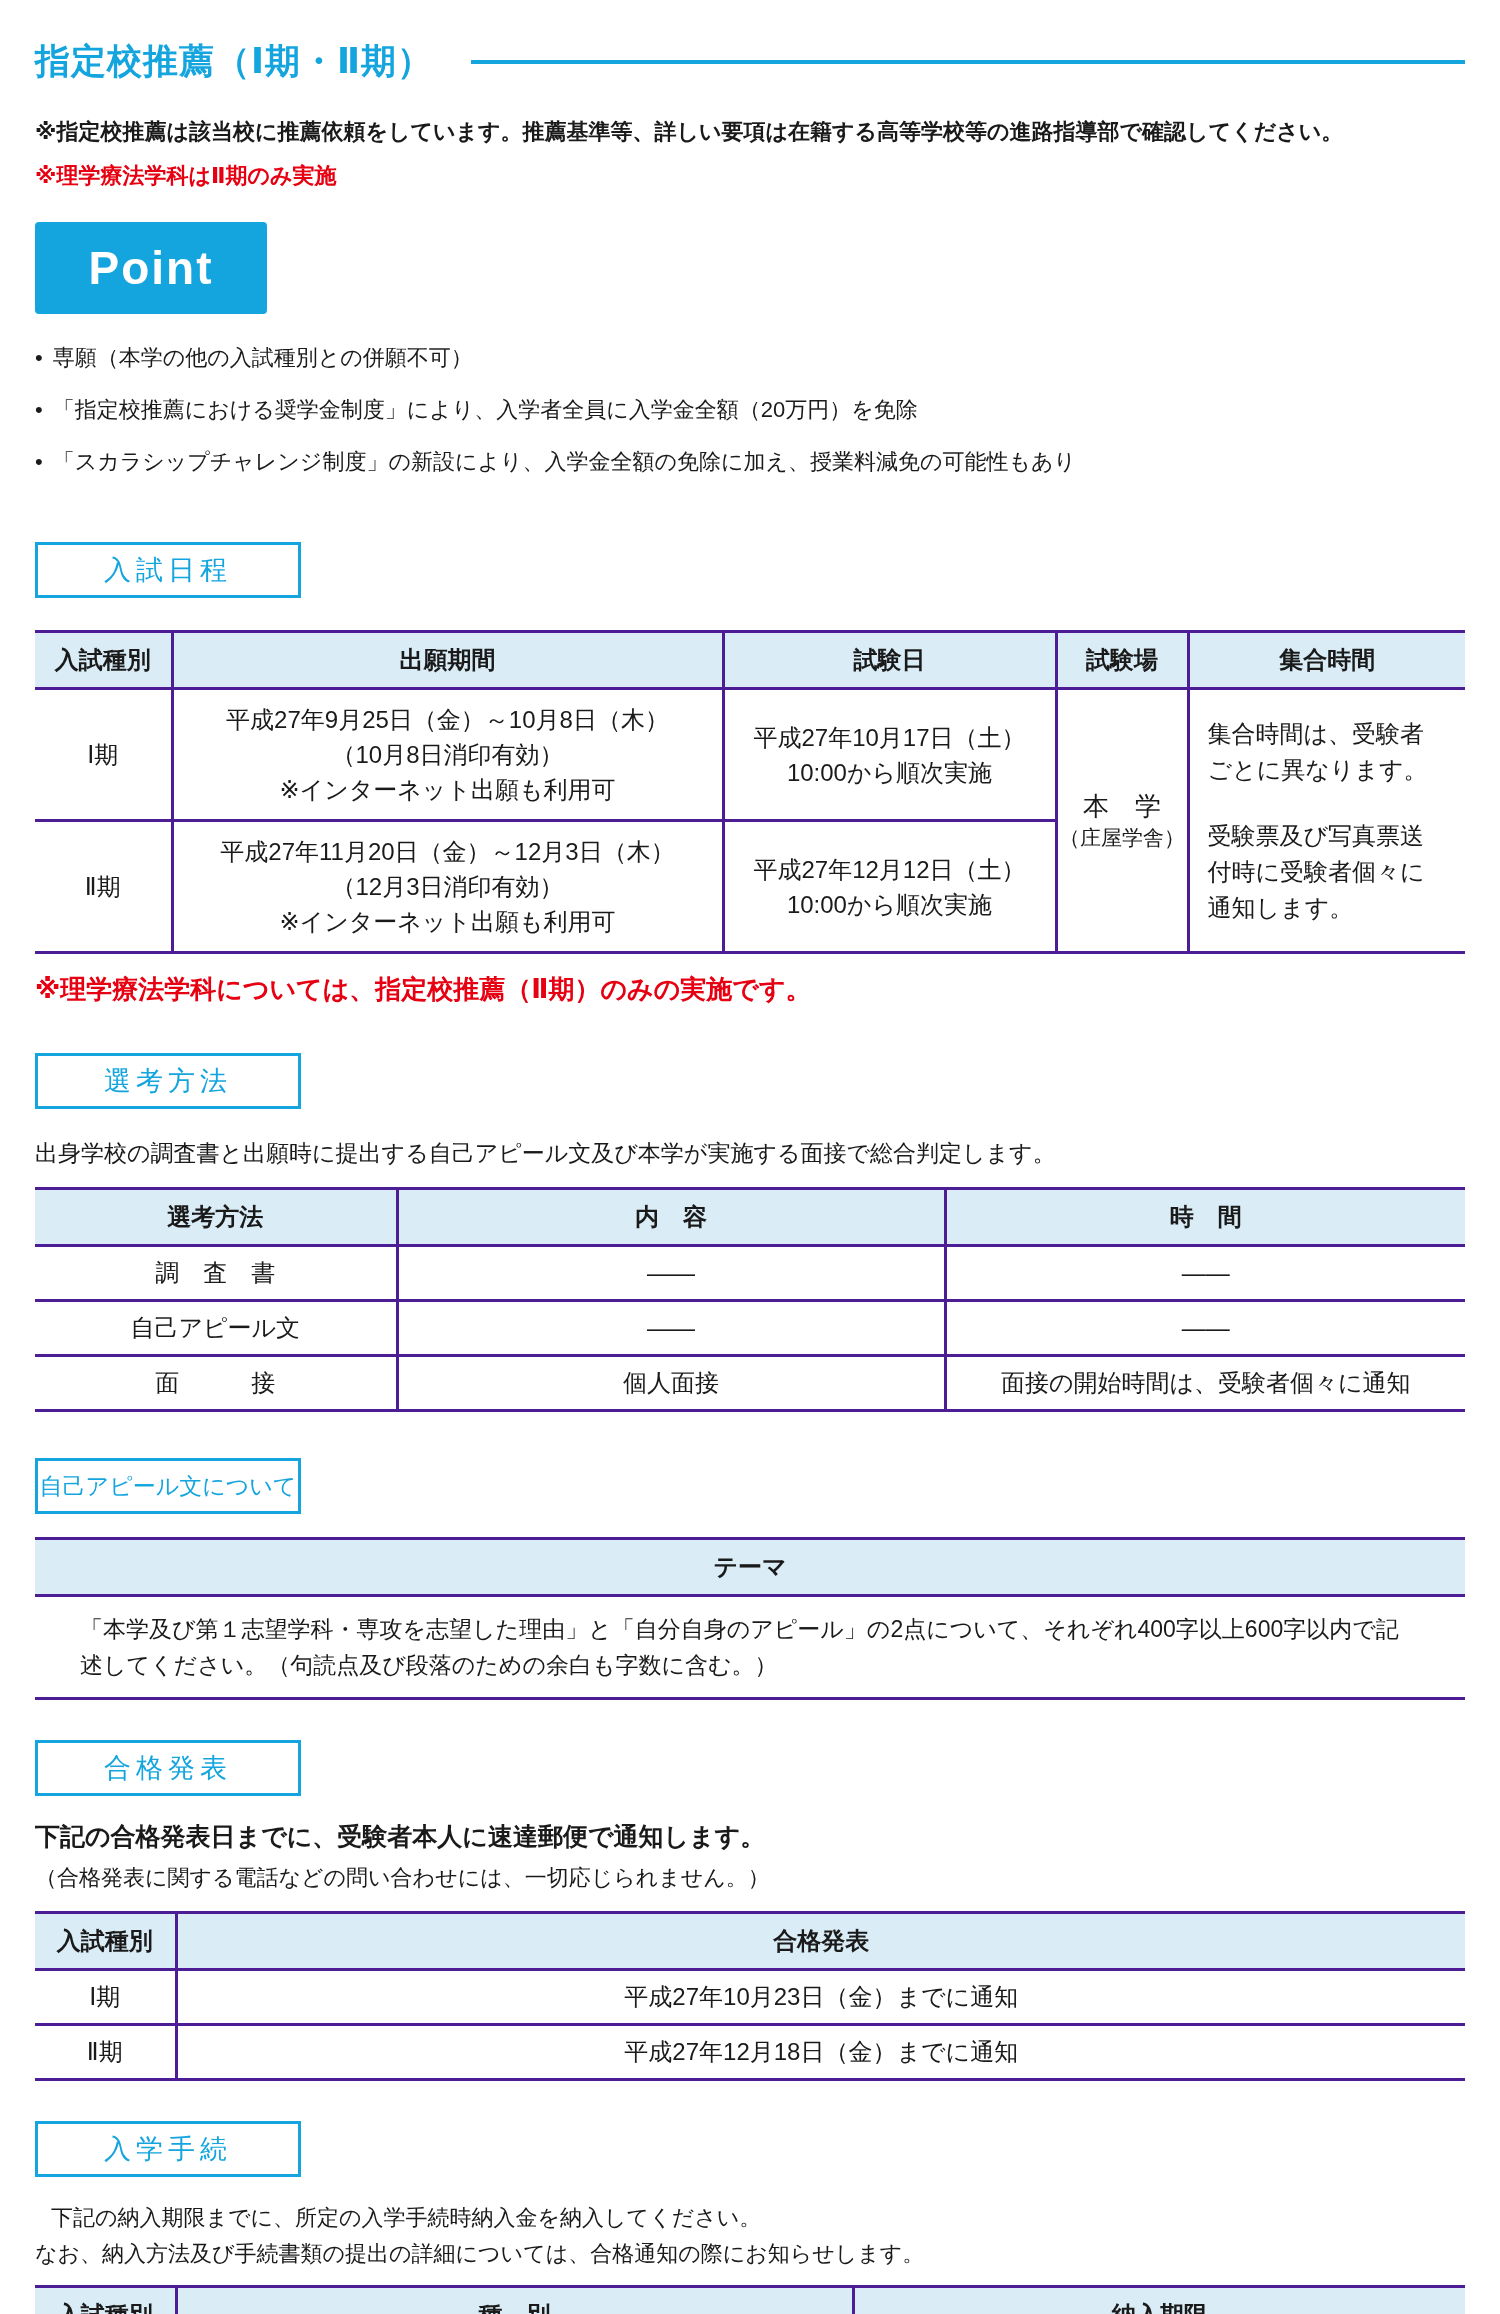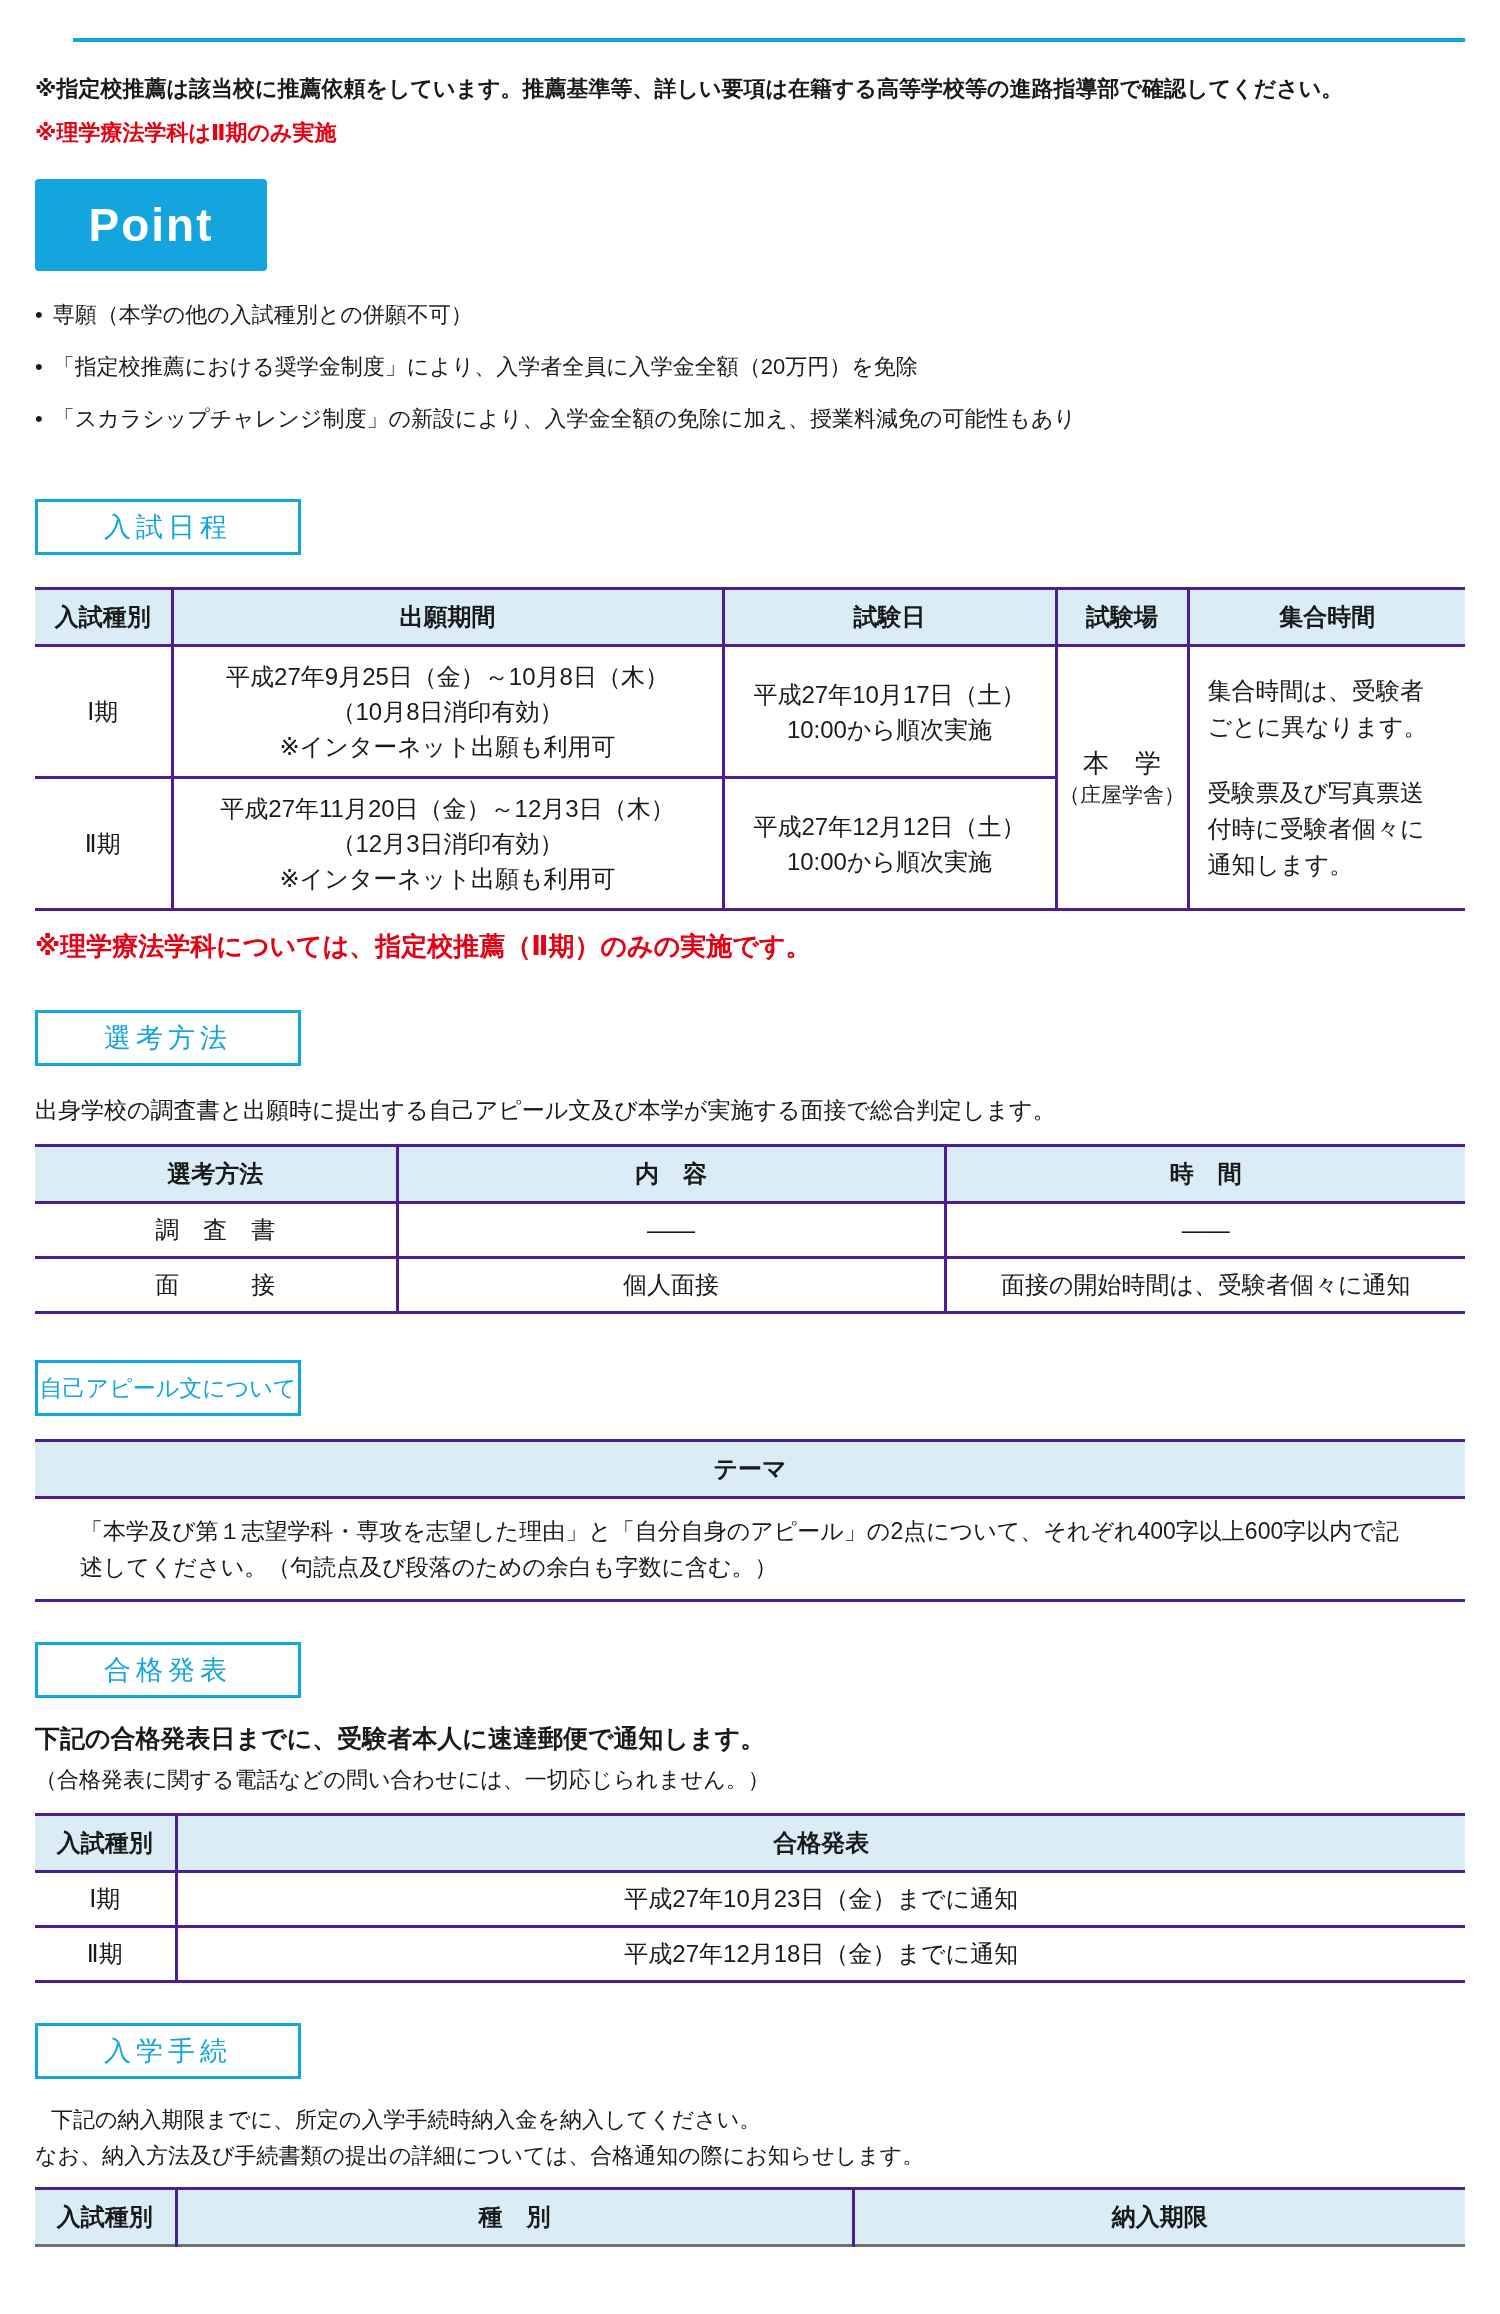--- a/index.html
+++ b/index.html
@@ -98,20 +98,21 @@
   .lead-proc{margin:26px 0 0 16px;font-size:22px;line-height:30px;}
   .lead-proc2{margin:6px 0 0 0;font-size:22px;line-height:30px;}
   .tbl-procedure{margin-top:16px;}
 </style>
 </head>
 <body>
 
 <div class="page">
 
   <div class="title-row">
+    <h1 class="page-title">指定校推薦（Ⅰ期・Ⅱ期）</h1>
     <div class="title-rule"></div>
   </div>
 
   <p class="note note-black">※指定校推薦は該当校に推薦依頼をしています。推薦基準等、詳しい要項は在籍する高等学校等の進路指導部で確認してください。</p>
   <p class="note note-red">※理学療法学科はⅡ期のみ実施</p>
 
   <div class="point-btn">Point</div>
   <div class="bullets">
     <p class="bullet">専願（本学の他の入試種別との併願不可）</p>
     <p class="bullet">「指定校推薦における奨学金制度」により、入学者全員に入学金全額（20万円）を免除</p>
@@ -191,20 +192,25 @@
         <th>時　間</th>
       </tr>
     </thead>
     <tbody>
       <tr>
         <td>調　査　書</td>
         <td>――</td>
         <td>――</td>
       </tr>
       <tr>
+        <td>自己アピール文</td>
+        <td>――</td>
+        <td>――</td>
+      </tr>
+      <tr>
         <td>面　　　接</td>
         <td>個人面接</td>
         <td>面接の開始時間は、受験者個々に通知</td>
       </tr>
     </tbody>
   </table>
 
   <div class="sec-box long mt-appeal">自己アピール文について</div>
 
   <table class="tbl tbl-theme">

